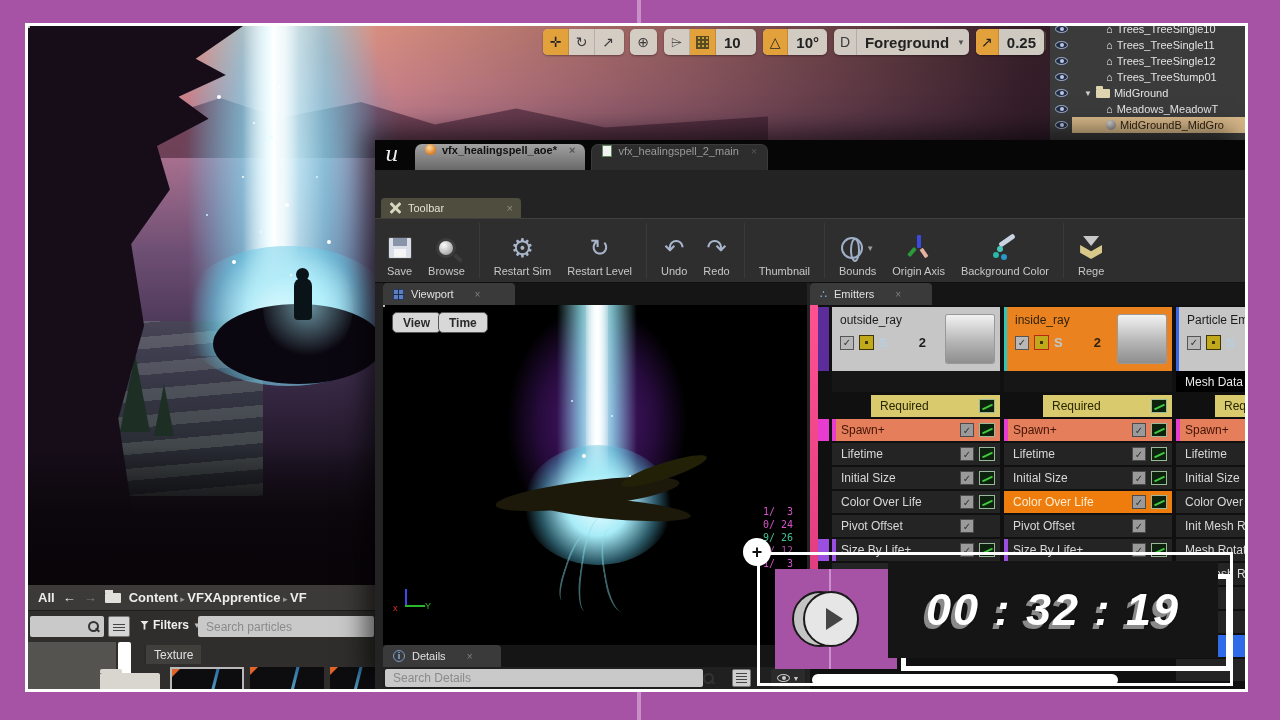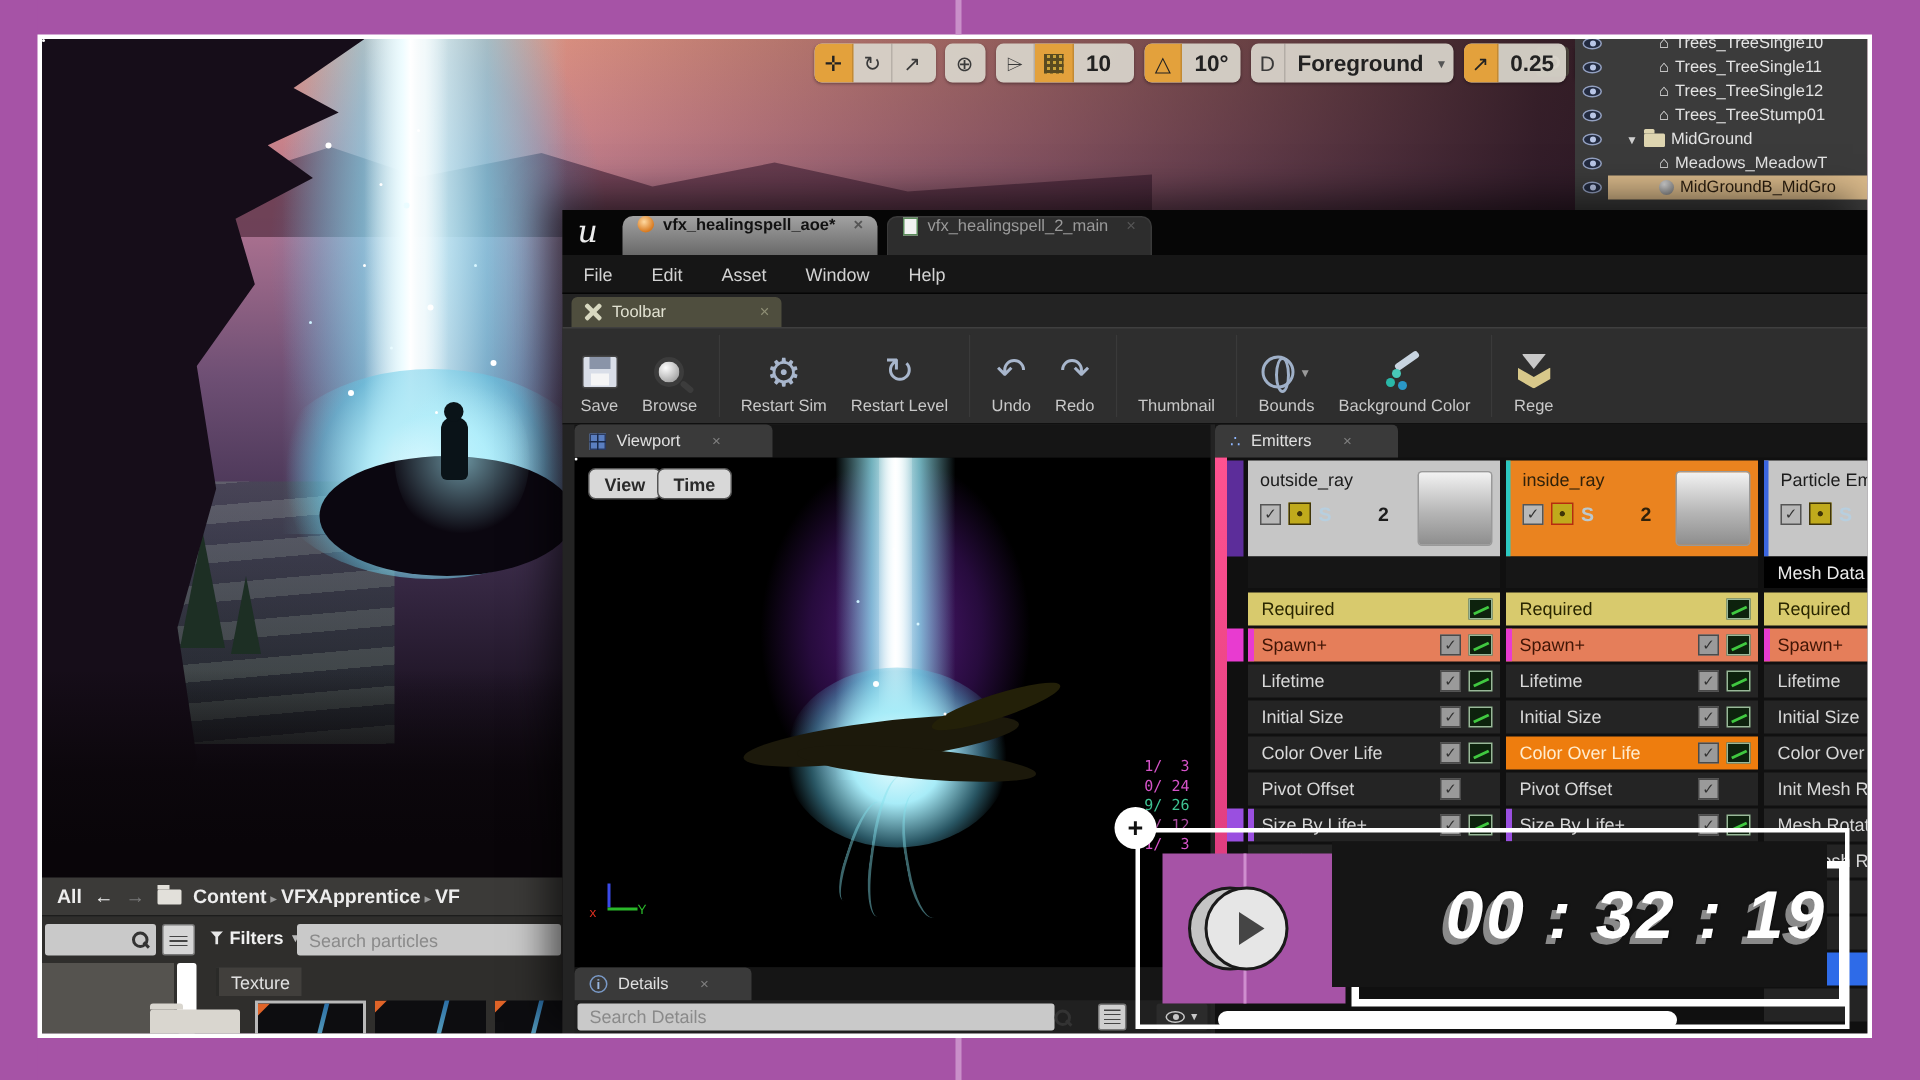--- a/index.html
+++ b/index.html
@@ -252,21 +252,21 @@
   .ehead.orange .eburst{border-color:#b82a10;}
   .eghost-s{color:#b6d0e2;font-weight:bold;font-size:13px;opacity:.9;}
   .ecount{font-weight:bold;font-size:13px;margin-left:26px;}
   .ethumb{position:absolute;right:6px;top:8px;width:48px;height:48px;border-radius:2px;
     background:linear-gradient(180deg,#f2f2f2,#b6b6b6 55%,#8e8e8e);box-shadow:0 0 0 1px #999;}
   .mrows{position:absolute;left:0;top:64px;width:100%;}
   .mrow{position:relative;height:22px;margin-bottom:2px;background:#242424;color:#d8d8d8;
     font-size:12px;display:flex;align-items:center;padding-left:9px;white-space:nowrap;overflow:hidden;}
   .mrow.gap{background:#161616;height:21px;margin-bottom:3px;}
   .mrow.meshdata{background:#000;color:#eaeaea;height:21px;margin-bottom:3px;}
-  .mrow.required{background:#d8ca6d;color:#2a2600;}
+  .mrow.required{background:#d8ca6d;color:#2a2600;margin-left:39px;}
   .mrow.spawn{background:#e57e5a;color:#401505;}
   .mrow.selected{background:#ee7d0e;color:#ffeccf;}
   .mrow.frag{justify-content:flex-end;padding-right:14px;}
   .mrow.frag-selected{background:#2e6be8;color:#fff;justify-content:flex-end;padding-right:14px;}
   .maccent{position:absolute;left:0;top:0;bottom:0;width:4px;}
   .mcheck{position:absolute;right:26px;top:4px;width:14px;height:14px;background:#9a9a9a;border:1px solid #4a4a4a;
     color:#333;font-size:10px;display:flex;align-items:center;justify-content:center;}
   .mgraph{position:absolute;right:5px;top:4px;width:16px;height:14px;background:#0d220d;border:1px solid #9ab89a;}
   .mgraph::after{content:"";position:absolute;left:2px;top:6px;width:11px;border-top:2px solid #40c840;transform:rotate(-25deg);}
 
@@ -277,21 +277,21 @@
     display:flex;align-items:center;justify-content:center;font-size:18px;font-weight:bold;color:#111;z-index:12;}
   #t-purple{position:absolute;left:775px;top:569px;width:122px;height:100px;background:#a653a6;}
   #t-purple::after{content:"";position:absolute;left:54px;top:0;width:2px;height:100%;background:#cf8ecf;}
   .t-circle{position:absolute;border-radius:50%;border:2px solid #1a1a1a;}
   #t-c1{left:792px;top:591px;width:56px;height:56px;background:#c4c4c4;}
   #t-c2{left:803px;top:591px;width:56px;height:56px;background:#e6e6e6;}
   #t-tri{position:absolute;left:826px;top:608px;width:0;height:0;border-left:17px solid #454545;
     border-top:11px solid transparent;border-bottom:11px solid transparent;}
   #t-white-offset{position:absolute;left:901px;top:574px;width:330px;height:97px;border:5px solid #fff;}
   #t-black{position:absolute;left:888px;top:561px;width:330px;height:97px;background:#151515;
-    display:flex;align-items:center;justify-content:flex-end;}
+    display:flex;align-items:center;justify-content:center;}
   #t-time{font-size:45px;font-weight:bold;font-style:italic;color:#fff;letter-spacing:2px;
     text-shadow:-4px 4px 0 #8a8a8a,0 0 2px #000;}
   #t-bar{position:absolute;left:812px;top:674px;width:306px;height:12px;background:#fff;border-radius:6px;}
 </style>
 </head>
 <body>
 
 <div id="stage">
 
   <div id="scene">
@@ -474,27 +474,20 @@
           <span>vfx_healingspell_aoe*</span>
           <span class="x">×</span>
         </div>
         <div class="cas-tab inactive">
           <span class="tab-ic-doc"></span>
           <span>vfx_healingspell_2_main</span>
           <span class="x">×</span>
         </div>
       </div>
     </div>
-    <div id="cas-menubar">
-        <span>File</span>
-        <span>Edit</span>
-        <span>Asset</span>
-        <span>Window</span>
-        <span>Help</span>
-      </div>
     <div id="cas-toolbar-tab">
       <span class="tools-ic"></span>
       <span>Toolbar</span>
       <span class="x">×</span>
     </div>
     <div id="cas-toolbar">
         <div class="tbtn">
           <div class="tico-wrap">
             <span class="ic-save"></span>
           </div>
@@ -539,20 +532,30 @@
           </div>
           <span class="tlabel">Thumbnail</span>
         </div>
         <div class="tsep"></div>
         <div class="tbtn">
           <div class="tico-wrap">
             <span class="ic-bounds"></span>
             <span class="tcaret">▼</span>
           </div>
           <span class="tlabel">Bounds</span>
+        </div>
+        <div class="tbtn">
+          <div class="tico-wrap">
+            <span class="ic-axis">
+              <span class="ax ax-z"></span>
+              <span class="ax ax-g"></span>
+              <span class="ax ax-r"></span>
+            </span>
+          </div>
+          <span class="tlabel">Origin Axis</span>
         </div>
         <div class="tbtn">
           <div class="tico-wrap">
             <span class="ic-dropper"></span>
           </div>
           <span class="tlabel">Background Color</span>
         </div>
         <div class="tsep"></div>
         <div class="tbtn">
           <div class="tico-wrap">

